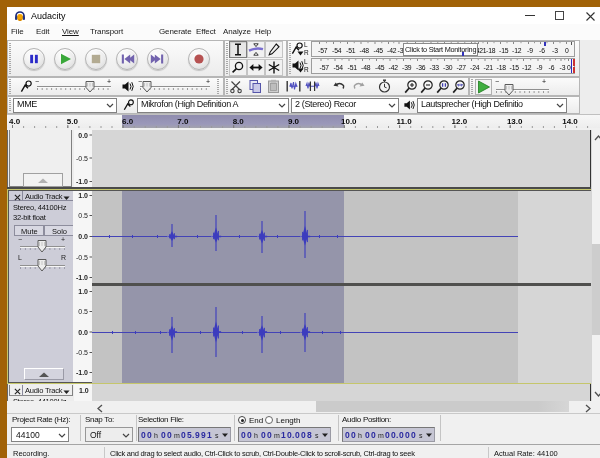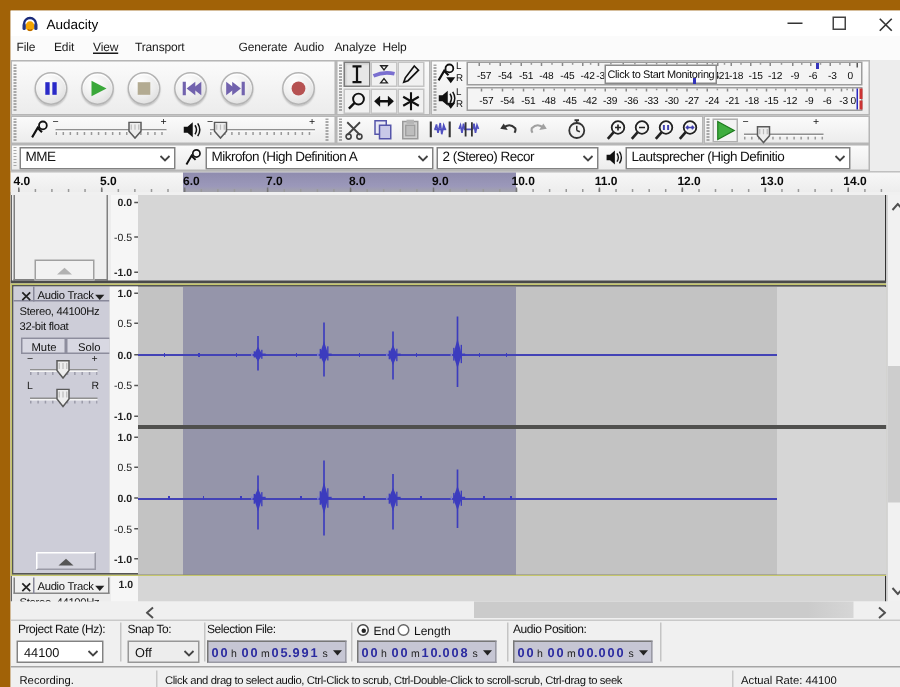--- a/index.html
+++ b/index.html
@@ -24,21 +24,21 @@
 <svg style="left:577.5px;top:3.5px" width="11" height="11" viewBox="0 0 11 11">
       <path d="M1.5 1.5 L9.5 9.5 M9.5 1.5 L1.5 9.5" stroke="#333" stroke-width="1.1"></path>
     </svg>
 <div class="" style="left:0px;top:17px;width:598px;height:16px;background:#fbfbfb;"></div>
 <div class="t " style="left:4px;top:21px;font-size:8px;color:#1a1a1a;letter-spacing:-0.1px;">File</div>
 <div class="t " style="left:29px;top:21px;font-size:8px;color:#1a1a1a;letter-spacing:-0.1px;">Edit</div>
 <div class="t " style="left:55px;top:21px;font-size:8px;color:#1a1a1a;letter-spacing:-0.1px;text-decoration:underline;">View</div>
 <div class="t " style="left:83px;top:21px;font-size:8px;color:#1a1a1a;letter-spacing:-0.1px;">Transport</div>
 <div class="t " style="left:122px;top:21px;font-size:8px;color:#1a1a1a;letter-spacing:-0.1px;margin-top:20px;">Tracks</div>
 <div class="t " style="left:152px;top:21px;font-size:8px;color:#1a1a1a;letter-spacing:-0.1px;">Generate</div>
-<div class="t " style="left:189px;top:21px;font-size:8px;color:#1a1a1a;letter-spacing:-0.1px;">Audio</div>
+<div class="t " style="left:189px;top:21px;font-size:8px;color:#1a1a1a;letter-spacing:-0.1px;">Effect</div>
 <div class="t " style="left:216px;top:21px;font-size:8px;color:#1a1a1a;letter-spacing:-0.1px;text-align:right;">Analyze</div>
 <div class="t " style="left:248px;top:21px;font-size:8px;color:#1a1a1a;letter-spacing:-0.1px;">Help</div>
 <div class="" style="left:0px;top:33px;width:598px;height:74px;background:#ededed;"></div>
 <div class="panel" style="left:0px;top:33px;width:217px;height:37px;"></div>
 <div class="grip" style="left:2px;top:36px;width:2px;height:31px;"></div>
 <div class="" style="left:16px;top:41px;width:22px;height:22px;border-radius:50%;background:radial-gradient(circle at 38% 30%,#ffffff,#ececec 55%,#d8d8d8 95%);border:1px solid #b4b4b4;box-shadow:0 1px 1px rgba(0,0,0,0.18), inset 0 1px 1px #fff;"></div>
 <div class="" style="left:47px;top:41px;width:22px;height:22px;border-radius:50%;background:radial-gradient(circle at 38% 30%,#ffffff,#ececec 55%,#d8d8d8 95%);border:1px solid #b4b4b4;box-shadow:0 1px 1px rgba(0,0,0,0.18), inset 0 1px 1px #fff;"></div>
 <div class="" style="left:78px;top:41px;width:22px;height:22px;border-radius:50%;background:radial-gradient(circle at 38% 30%,#ffffff,#ececec 55%,#d8d8d8 95%);border:1px solid #b4b4b4;box-shadow:0 1px 1px rgba(0,0,0,0.18), inset 0 1px 1px #fff;"></div>
 <div class="" style="left:109px;top:41px;width:22px;height:22px;border-radius:50%;background:radial-gradient(circle at 38% 30%,#ffffff,#ececec 55%,#d8d8d8 95%);border:1px solid #b4b4b4;box-shadow:0 1px 1px rgba(0,0,0,0.18), inset 0 1px 1px #fff;"></div>
 <div class="" style="left:140px;top:41px;width:22px;height:22px;border-radius:50%;background:radial-gradient(circle at 38% 30%,#ffffff,#ececec 55%,#d8d8d8 95%);border:1px solid #b4b4b4;box-shadow:0 1px 1px rgba(0,0,0,0.18), inset 0 1px 1px #fff;"></div>

